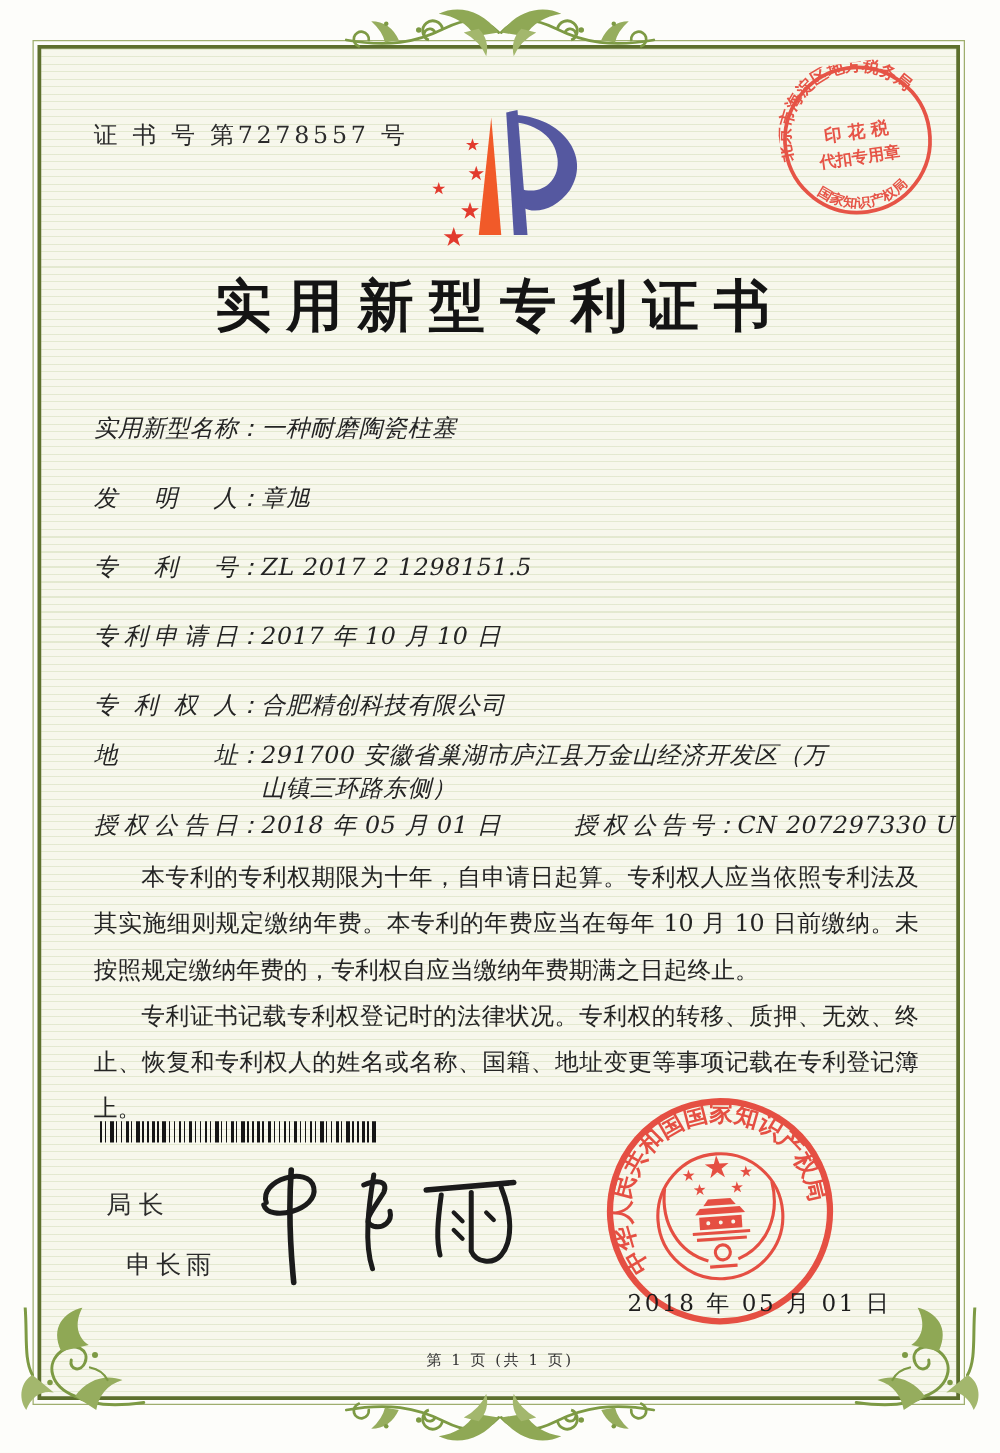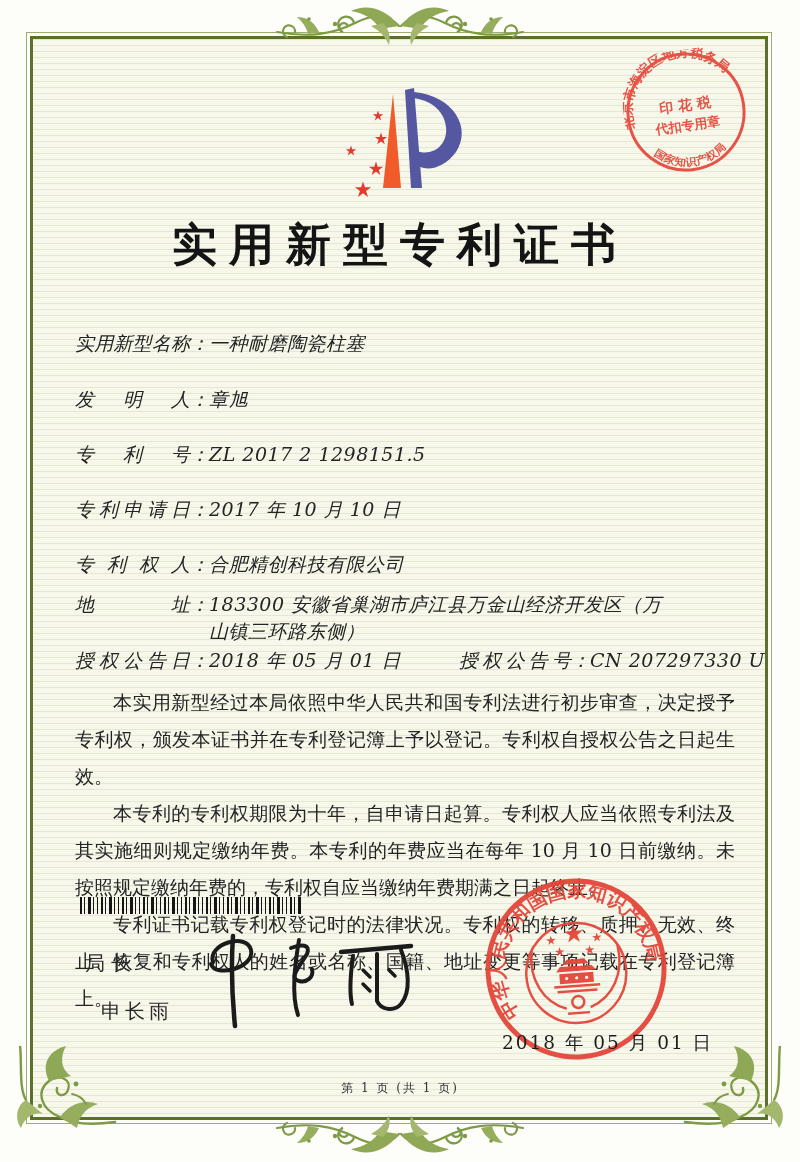--- a/index.html
+++ b/index.html
@@ -103,20 +103,21 @@
   <svg class="orn" style="left:275px; top:1102px;" width="250" height="56" viewBox="0 0 250 56">
       <use href="#edge-flourish" transform="translate(250,56) scale(-1,-1)"></use>
     </svg>
   <svg class="orn" style="left:12px; top:1046px;" width="105" height="86" viewBox="0 0 105 86">
       <use href="#corner-flourish"></use>
     </svg>
   <svg class="orn" style="left:683px; top:1046px;" width="105" height="86" viewBox="0 0 105 86">
       <use href="#corner-flourish" transform="translate(105,0) scale(-1,1)"></use>
     </svg>
 
+  <div class="cert-number">证 书 号 第7278557 号</div>
 
   <svg class="logo" width="150" height="125" viewBox="0 0 150 125">
     <g fill="#e23a2e">
       <use href="#star5" transform="translate(46,36) scale(5.5)"></use>
       <use href="#star5" transform="translate(49,59) scale(6.5)"></use>
       <use href="#star5" transform="translate(19,71) scale(5.5)"></use>
       <use href="#star5" transform="translate(44,89) scale(7.5)"></use>
       <use href="#star5" transform="translate(31,110) scale(8.5)"></use>
     </g>
     <polygon points="61,14 51,108 69,108" fill="#f15a29"></polygon>
@@ -152,32 +153,31 @@
     <div class="field-row" style="top:441px">
       <span class="flabel">专利号</span><span class="fcolon">：</span><span class="fvalue">ZL 2017 2 1298151.5</span>
     </div>
     <div class="field-row" style="top:496px">
       <span class="flabel">专利申请日</span><span class="fcolon">：</span><span class="fvalue">2017 年 10 月 10 日</span>
     </div>
     <div class="field-row" style="top:551px">
       <span class="flabel">专利权人</span><span class="fcolon">：</span><span class="fvalue">合肥精创科技有限公司</span>
     </div>
     <div class="field-row" style="top:591px">
-      <span class="flabel">地址</span><span class="fcolon">：</span><span class="fvalue wrap">183300 安徽省巢湖市庐江县万金山经济开发区（万山镇三环路东侧）</span>
+      <span class="flabel">地址</span><span class="fcolon">：</span><span class="fvalue wrap">291700 安徽省巢湖市庐江县万金山经济开发区（万山镇三环路东侧）</span>
     </div>
     <div class="field-row" style="top:647px">
       <span class="flabel">授权公告日</span><span class="fcolon">：</span><span class="fvalue">2018 年 05 月 01 日</span>
       <span class="grant-right">
         <span class="flabel">授权公告号</span><span class="fcolon">：</span><span class="fvalue">CN 207297330 U</span>
       </span>
     </div>
   </div>
 
   <div class="body-text">
-    <p>本实用新型经过本局依照中华人民共和国专利法进行初步审查，决定授予专利权，颁发本证书并在专利登记簿上予以登记。专利权自授权公告之日起生效。</p>
     <p>本专利的专利权期限为十年，自申请日起算。专利权人应当依照专利法及其实施细则规定缴纳年费。本专利的年费应当在每年 10 月 10 日前缴纳。未按照规定缴纳年费的，专利权自应当缴纳年费期满之日起终止。</p>
     <p>专利证书记载专利权登记时的法律状况。专利权的转移、质押、无效、终止、恢复和专利权人的姓名或名称、国籍、地址变更等事项记载在专利登记簿上。</p>
   </div>
 
   <div class="barcode"></div>
 
   <div class="signer-title">局长</div>
   <div class="signer-name">申长雨</div>
 
   <svg class="signature" width="235" height="115" viewBox="0 0 235 115" fill="none" stroke="#1b1b1b" stroke-linecap="round">

